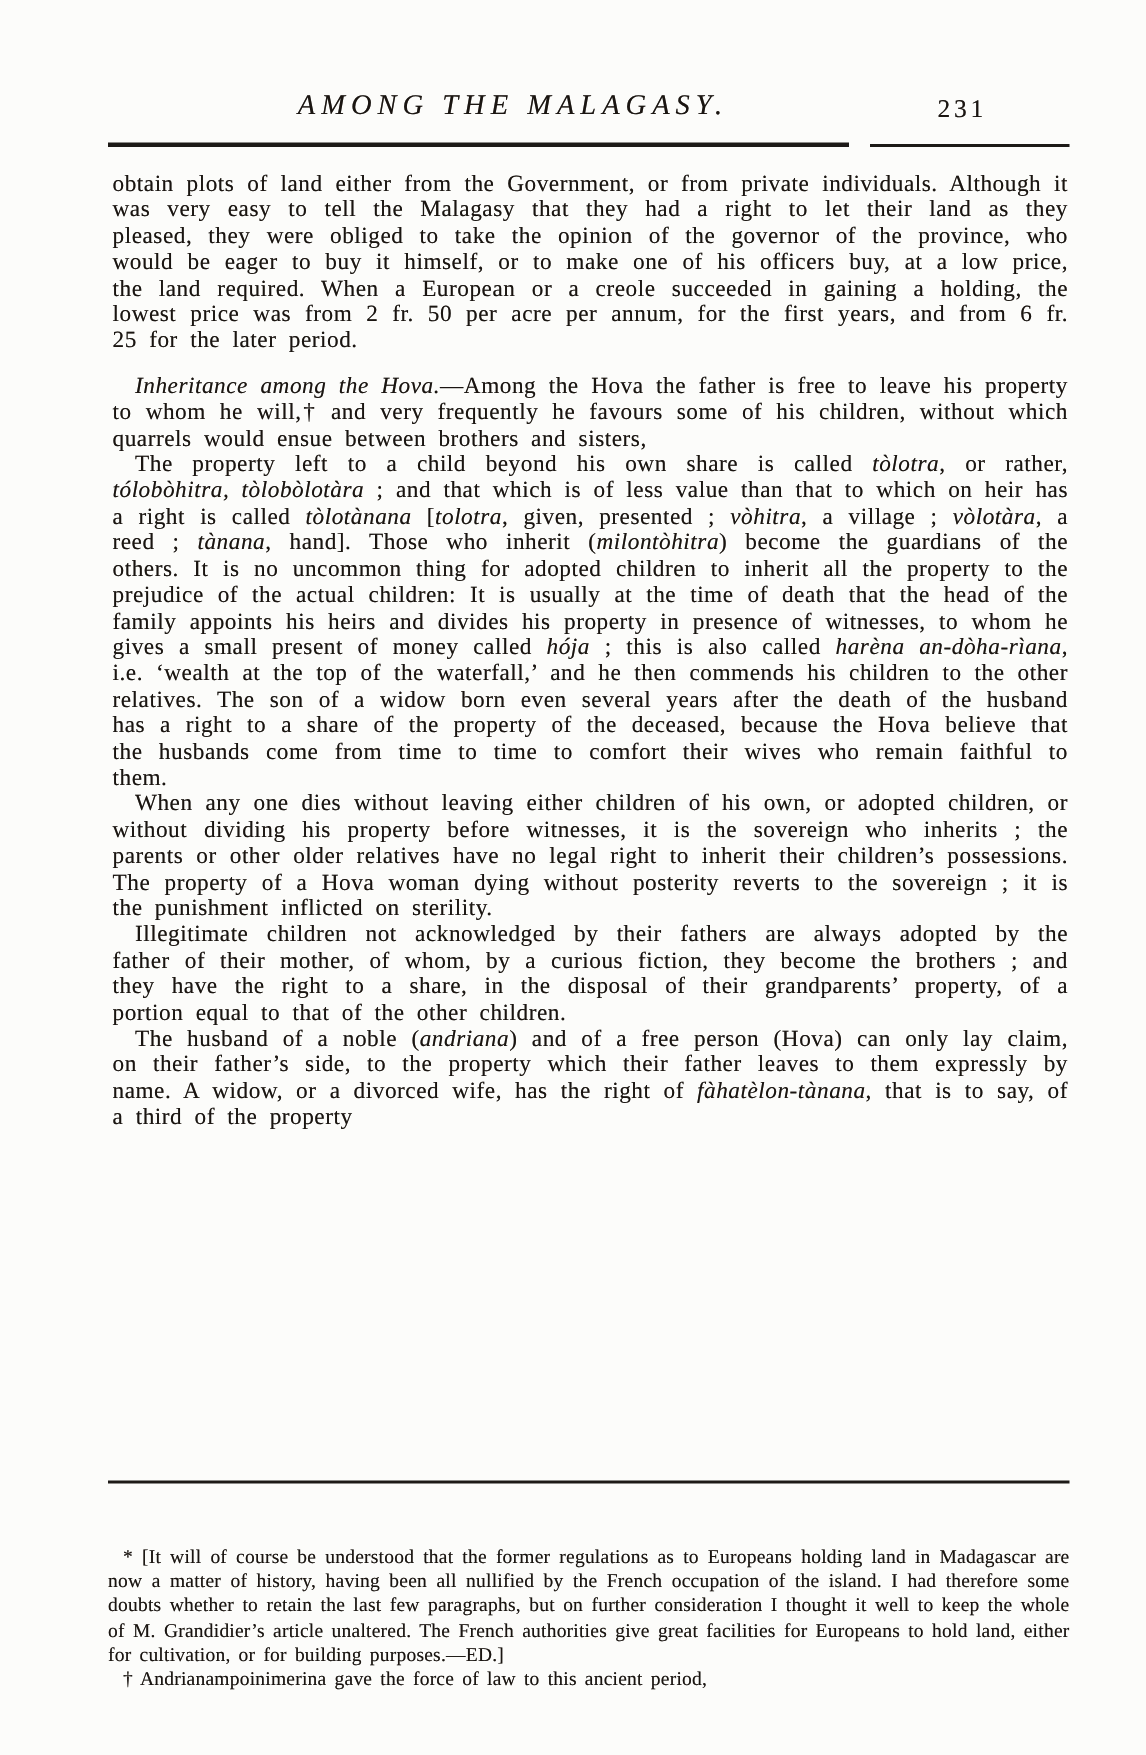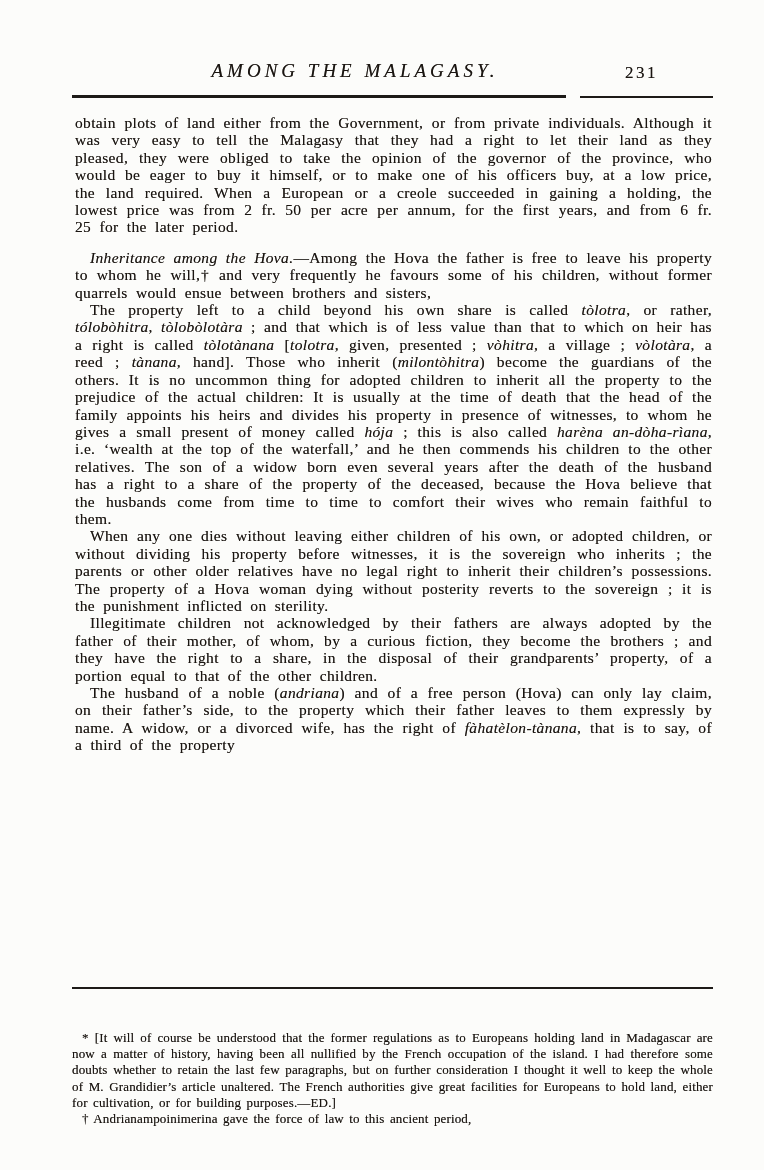--- a/index.html
+++ b/index.html
@@ -11,21 +11,21 @@
   .page{
     position:relative;
     width:764px;height:1170px;
     background:var(--paper);
     color:var(--ink);
     font-family:"Liberation Serif","DejaVu Serif",serif;
     overflow:hidden;
     text-shadow:0 0 .4px rgba(20,15,10,.55);
   }
   .running-head{
-    position:absolute;top:60px;left:75px;width:560px;
+    position:absolute;top:60px;left:62px;width:560px;
     text-align:center;
     font-style:italic;
     font-size:19px;
     letter-spacing:4px;
     white-space:nowrap;
   }
   .page-number{
     position:absolute;top:63px;right:106px;
     font-size:17px;letter-spacing:2.5px;
   }
@@ -56,21 +56,21 @@
 <body>
 
 <div class="page">
   <div class="running-head">AMONG THE MALAGASY.</div>
   <div class="page-number">231</div>
   <div class="head-rule left"></div>
   <div class="head-rule right"></div>
 
   <div class="column">
       <p><span>obtain plots of land either from the Government, or from private individuals.  Although it was very easy to tell the Malagasy that they had a right to let their land as they pleased, they were obliged to take the opinion of the governor of the province, who would be eager to buy it himself, or to make one of his officers buy, at a low price, the land required.  When a European or a creole succeeded in gaining a holding, the lowest price was from 2 fr. 50 per acre per annum, for the first years, and from 6 fr. 25 for the later period.</span></p>
-      <p class="indent gap"><i>Inheritance among the Hova.</i><span>—Among the Hova the father is free to leave his property to whom he will,† and very frequently he favours some of his children, without former quarrels would ensue between brothers and sisters,</span></p>
+      <p class="indent gap"><i>Inheritance among the Hova.</i><span>—Among the Hova the father is free to leave his property to whom he will,† and very frequently he favours some of his children, without which quarrels would ensue between brothers and sisters,</span></p>
       <p class="indent"><span>The property left to a child beyond his own share is called </span><i>tòlotra</i><span>, or rather, </span><i>tólobòhitra, tòlobòlotàra</i><span> ; and that which is of less value than that to which on heir has a right is called </span><i>tòlotànana</i><span> [</span><i>tolotra</i><span>, given, presented ; </span><i>vòhitra</i><span>, a village ; </span><i>vòlotàra</i><span>, a reed ; </span><i>tànana</i><span>, hand].  Those who inherit (</span><i>milontòhitra</i><span>) become the guardians of the others.  It is no uncommon thing for adopted children to inherit all the property to the prejudice of the actual children:  It is usually at the time of death that the head of the family appoints his heirs and divides his property in presence of witnesses, to whom he gives a small present of money called </span><i>hója</i><span> ; this is also called </span><i>harèna an-dòha-rìana</i><span>, i.e. ‘wealth at the top of the waterfall,’ and he then commends his children to the other relatives.  The son of a widow born even several years after the death of the husband has a right to a share of the property of the deceased, because the Hova believe that the husbands come from time to time to comfort their wives who remain faithful to them.</span></p>
       <p class="indent"><span>When any one dies without leaving either children of his own, or adopted children, or without dividing his property before witnesses, it is the sovereign who inherits ; the parents or other older relatives have no legal right to inherit their children’s possessions.  The property of a Hova woman dying without posterity reverts to the sovereign ; it is the punishment inflicted on sterility.</span></p>
       <p class="indent"><span>Illegitimate children not acknowledged by their fathers are always adopted by the father of their mother, of whom, by a curious fiction, they become the brothers ; and they have the right to a share, in the disposal of their grandparents’ property, of a portion equal to that of the other children.</span></p>
       <p class="indent"><span>The husband of a noble (</span><i>andriana</i><span>) and of a free person (Hova) can only lay claim, on their father’s side, to the property which their father leaves to them expressly by name.  A widow, or a divorced wife, has the right of </span><i>fàhatèlon-tànana</i><span>, that is to say, of a third of the property</span></p>
     </div>
 
   <div class="foot-rule"></div>
 
   <div class="footnotes">
       <p class="indent"><span>* [It will of course be understood that the former regulations as to Europeans holding land in Madagascar are now a matter of history, having been all nullified by the French occupation of the island.  I had therefore some doubts whether to retain the last few paragraphs, but on further consideration I thought it well to keep the whole of M. Grandidier’s article unaltered.  The French authorities give great facilities for Europeans to hold land, either for cultivation, or for building purposes.—ED.]</span></p>

